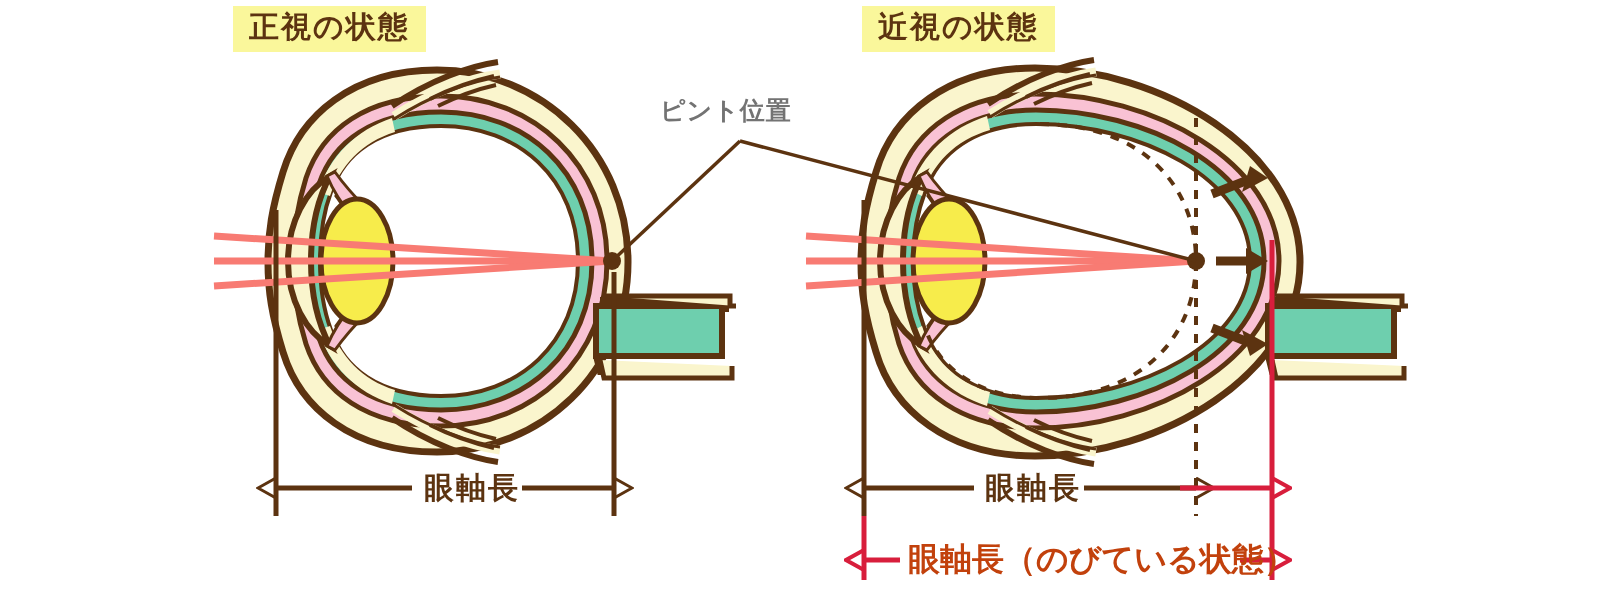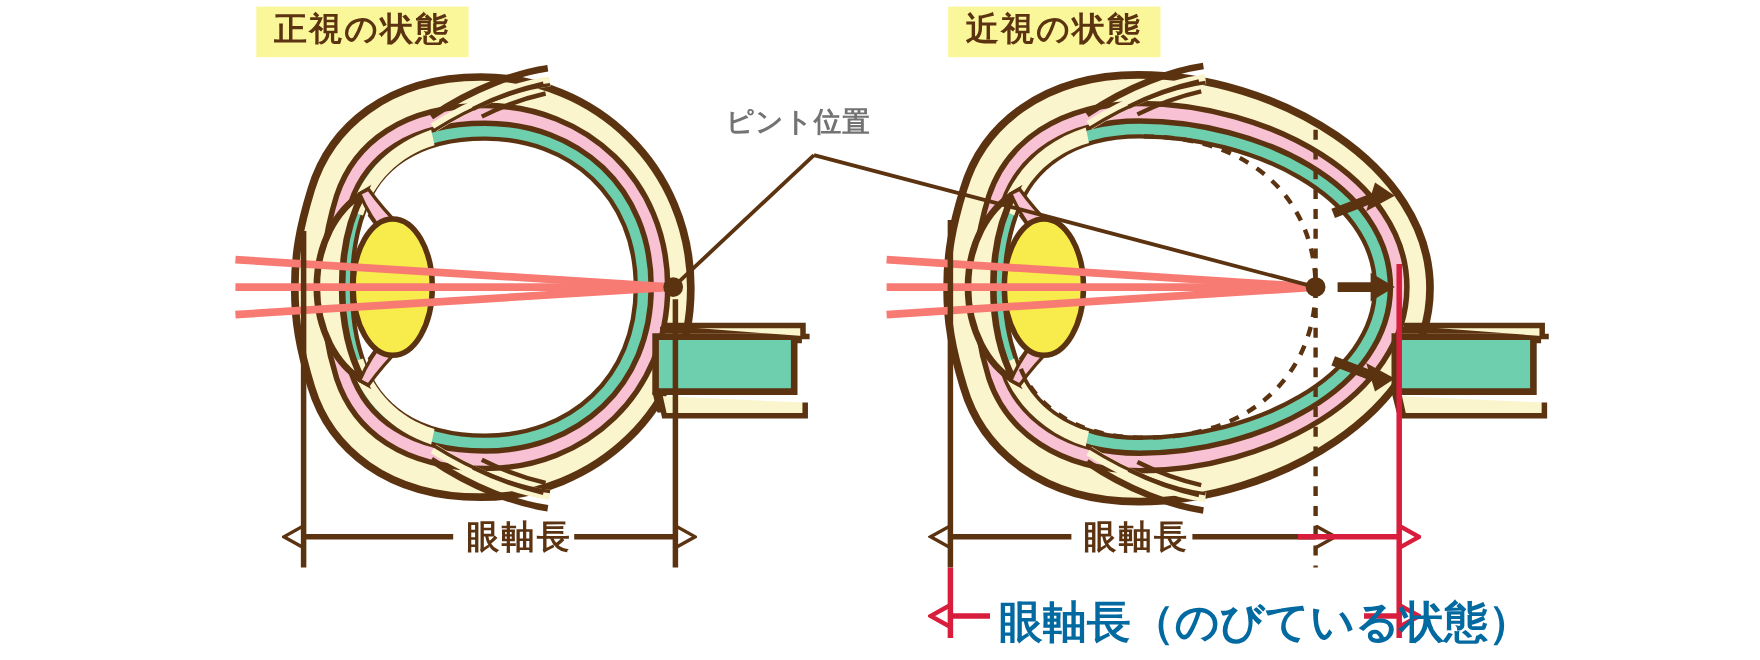--- a/index.html
+++ b/index.html
@@ -28,21 +28,21 @@
 
   .lbl{
     position:absolute;
     white-space:nowrap;
     font-weight:700;
     font-family:"DejaVu Sans","Liberation Sans",sans-serif;
   }
   #focus-label{left:660px;top:94px;font-size:25px;color:#737373;letter-spacing:1px;}
   #axial-left{left:424px;top:468px;font-size:30px;color:#5C3310;letter-spacing:2px;}
   #axial-right{left:985px;top:468px;font-size:30px;color:#5C3310;letter-spacing:2px;}
-  #axial-elong{left:908px;top:538px;font-size:40px;color:#0369a1;letter-spacing:0px;}
+  #axial-elong{left:908px;top:538px;font-size:32px;color:#c2410c;letter-spacing:0px;}
 </style>
 </head>
 <body>
 
 <div id="stage">
 
   <svg class="diagram" viewBox="0 0 1600 600">
     <defs>
       <marker id="arrowL" markerWidth="22" markerHeight="22" refX="20" refY="11" orient="auto" markerUnits="userSpaceOnUse">
         <path d="M20,1 L2,11 L20,21" fill="none" stroke="#5C3310" stroke-width="3"></path>

